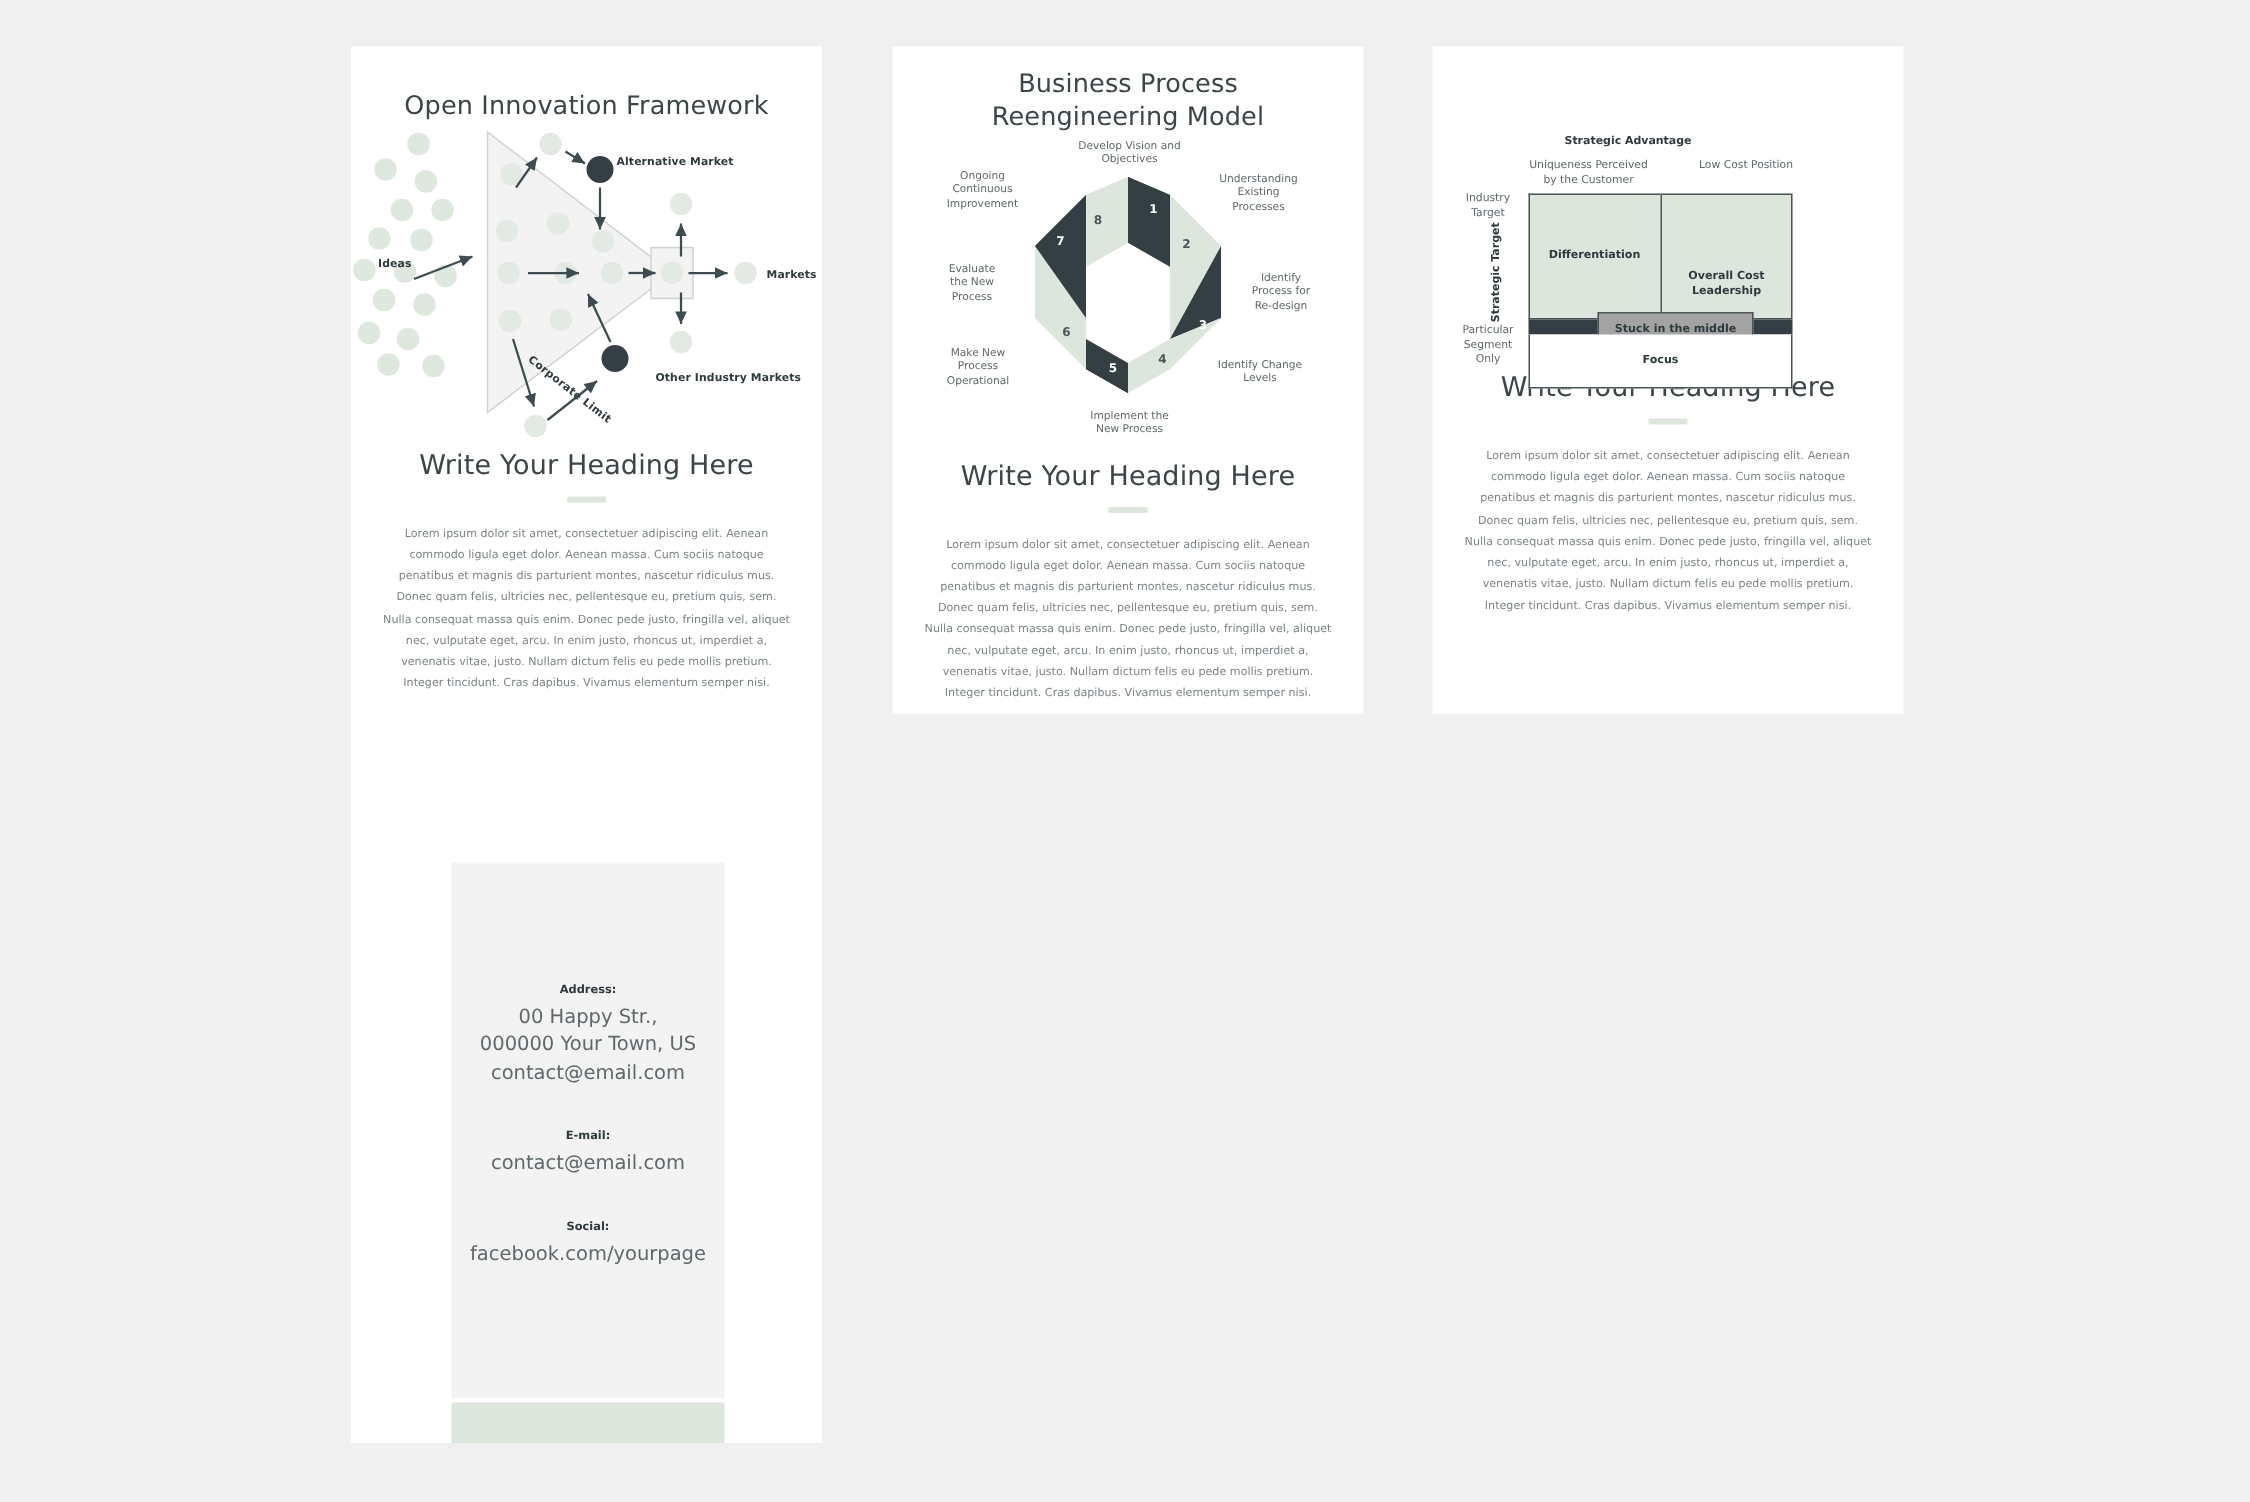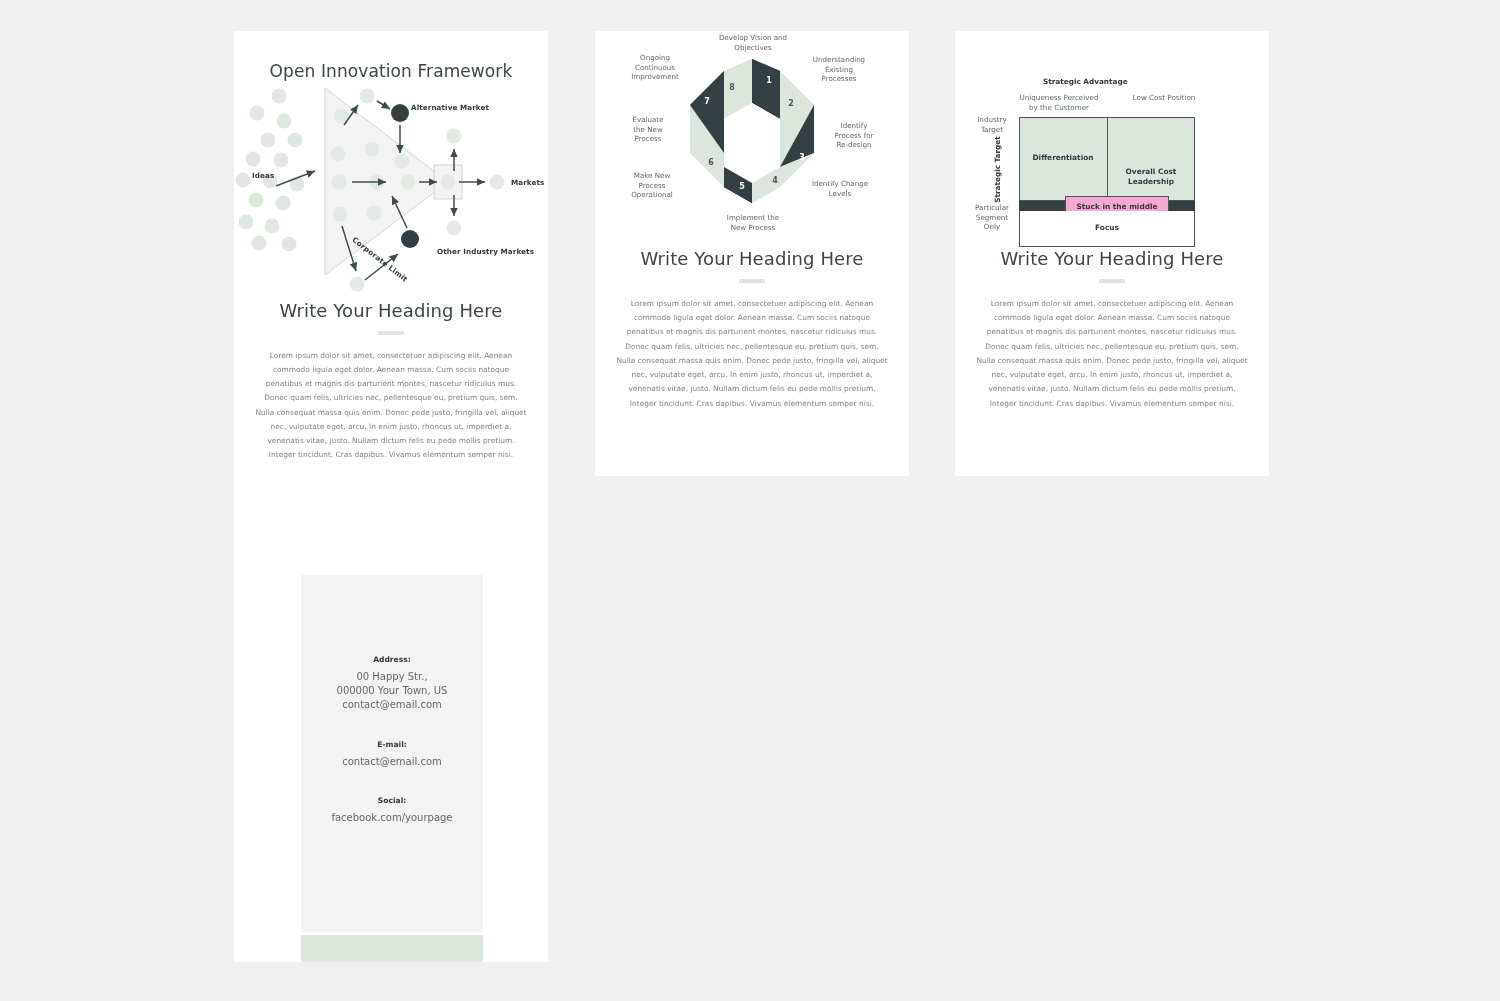--- a/index.html
+++ b/index.html
@@ -104,21 +104,21 @@
   .bpr-label {
     position: absolute;
     font-size: 7.1px;
     color: #5f686b;
     line-height: 1.34;
     text-align: center;
     white-space: pre-line;
   }
 
   
-  .porter-wrap { position: absolute; left: 0; top: 4px; width: 314px; height: 215px; }
+  .porter-wrap { position: absolute; left: 0; top: 16px; width: 314px; height: 215px; }
   .pt-adv {
     position: absolute;
     font-size: 7.3px;
     font-weight: 700;
     color: #2f3a3e;
     white-space: nowrap;
   }
   .pt-col {
     position: absolute;
     font-size: 7.2px;
@@ -157,21 +157,21 @@
     text-align: center;
     line-height: 1.34;
     white-space: pre-line;
   }
   .pt-bar {
     position: absolute;
     background: #333f43;
   }
   .pt-stuck {
     position: absolute;
-    background: #f9a8d4;
+    background: #a3a3a3;
     border: 1.3px solid #4a5558;
     font-size: 7.4px;
     font-weight: 700;
     color: #2f3a3e;
     text-align: center;
     display: flex;
     align-items: center;
     justify-content: center;
   }
   .pt-focusbox {
@@ -199,21 +199,21 @@
     background: #dde6dd;
   }
   .contact-group { text-align: center; }
   .contact-h {
     font-size: 7.6px;
     font-weight: 700;
     color: #2f3a3e;
     margin: 0 0 6px 0;
   }
   .contact-l {
-    font-size: 10px;
+    font-size: 13px;
     color: #5f686b;
     line-height: 1.42;
     margin: 0;
     white-space: pre-line;
   }
 </style>
 </head>
 <body>
 
 <div id="canvas">
@@ -297,20 +297,24 @@
     </div>
 
     <div class="heading-block">
       <h3 class="sub-heading">Write Your Heading Here</h3>
       <div class="divider"></div>
       <p class="body-copy">Lorem ipsum dolor sit amet, consectetuer adipiscing elit. Aenean commodo ligula eget dolor. Aenean massa. Cum sociis natoque penatibus et magnis dis parturient montes, nascetur ridiculus mus. Donec quam felis, ultricies nec, pellentesque eu, pretium quis, sem. Nulla consequat massa quis enim. Donec pede justo, fringilla vel, aliquet nec, vulputate eget, arcu. In enim justo, rhoncus ut, imperdiet a, venenatis vitae, justo. Nullam dictum felis eu pede mollis pretium. Integer tincidunt. Cras dapibus. Vivamus elementum semper nisi.</p>
     </div>
   </div>
 
   <div class="card" id="card-2">
+    <h2 class="card-title">
+      <span>Business Process</span><br>
+      <span>Reengineering Model</span>
+    </h2>
 
     <div class="diagram-area">
       <svg class="bpr-svg" width="314" height="215" viewBox="0 0 314 215">
 
         <g>
 
           <polygon points="157,28 185,40 185,88 157,72" fill="#333f43"></polygon>
           <polygon points="157,28 157,72 129,88 129,40" fill="#dde6dd"></polygon>
 
           <polygon points="185,40 219,74 185,88" fill="#dde6dd"></polygon>

